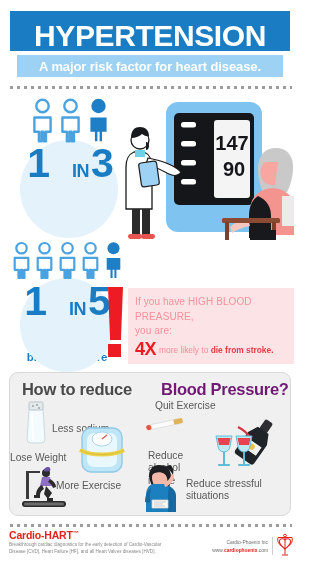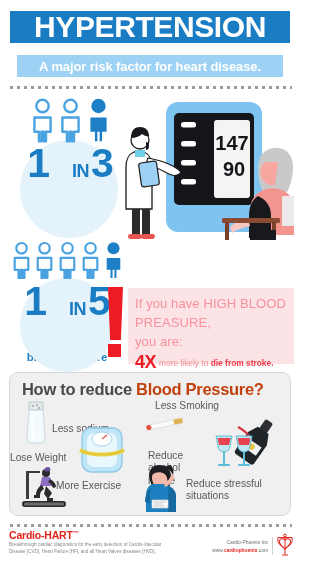--- a/index.html
+++ b/index.html
@@ -6,22 +6,22 @@
   body{
     width:300px;height:563px;overflow:hidden;
     background:#ffffff;
     font-family:"Liberation Sans", sans-serif;
     -webkit-font-smoothing:antialiased;
   }
   .page{position:relative;width:300px;height:563px;background:#fff;}
 
   
   .title-bar{
-    position:absolute;left:10px;top:11px;width:280px;height:32px;
-    background:#1a7dc4;display:flex;align-items:center;justify-content:center;
+    position:absolute;left:10px;top:11px;width:280px;height:40px;
+    background:#1a7dc4;display:flex;align-items:flex-end;justify-content:center;
   }
   .title-bar .t{
     color:#ffffff;font-size:30px;font-weight:bold;letter-spacing:-0.4px;
     line-height:1;white-space:nowrap;
   }
   .sub-bar{
     position:absolute;left:17px;top:55px;width:266px;height:22px;
     background:#9ed2f5;display:flex;align-items:center;justify-content:center;
   }
   .sub-bar .s{
@@ -63,21 +63,21 @@
     clip-path:polygon(0 0,100% 0,86% 100%,14% 100%);
   }
   .bang .dot{width:13px;height:13px;background:#ed1c24;margin-top:4px;}
 
   
   .pinkbox{
     position:absolute;left:128px;top:288px;width:166px;height:76px;
     background:#fce3e6;padding:7px 6px 0 7px;box-sizing:border-box;
   }
   .pinkbox .lead{
-    color:#f7919b;font-size:13px;line-height:1.45;letter-spacing:0.1px;
+    color:#f7919b;font-size:10px;line-height:1.45;letter-spacing:0.1px;
   }
   .pinkrow{display:flex;align-items:flex-start;margin-top:1px;}
   .pinkrow .mult{
     color:#ed1c24;font-size:18px;font-weight:bold;line-height:1;
     width:24px;flex:0 0 24px;letter-spacing:-0.5px;
   }
   .pinkrow .txt{
     color:#f58d96;font-size:8.4px;line-height:1.3;padding-top:5px;
   }
   .pinkrow .txt b{color:#ee3a46;}
@@ -86,21 +86,21 @@
   .card{
     position:absolute;left:9px;top:372px;width:282px;height:144px;
     background:#f0f0f0;border:1px solid #d8d8d8;border-radius:9px;
     box-sizing:border-box;
   }
   .card-title{
     position:absolute;left:22px;top:380px;font-size:16.5px;font-weight:bold;
     letter-spacing:-0.3px;white-space:nowrap;
   }
   .card-title .a{color:#4a4a4a;}
-  .card-title .b{color:#c2410c;}
+  .card-title .b{color:#701a75;margin-left:25px;}
 
   .tip{position:absolute;color:#595959;font-size:10.2px;line-height:1.22;}
 
   
   .foot-brand{
     position:absolute;left:9px;top:529px;color:#e2231a;font-size:10.5px;
     font-weight:bold;letter-spacing:-0.2px;
   }
   .foot-brand sup{font-size:6px;vertical-align:super;}
   .foot-small{
@@ -280,21 +280,21 @@
 
   <svg style="position:absolute;left:140px;top:396px;" width="56" height="36" viewBox="0 0 56 36">
     <path d="M18 14c-4-1-6-4-4-7s6-4 9-2c2-4 8-4 10-1 4-1 7 2 6 6-1 4-5 5-8 4-2 3-8 4-13 0z" fill="#f0f0f0"></path>
     <path d="M24 4c-3 0-5 2-5 4 2-3 6-4 9-2z" fill="#ffffff"></path>
     <g transform="rotate(-12 28 28)">
       <rect x="8" y="25" width="34" height="5" rx="1" fill="#fbfbfb" stroke="#d8d8d8" stroke-width="0.7"></rect>
       <rect x="34" y="25" width="9" height="5" rx="1" fill="#e0b356"></rect>
       <circle cx="8.5" cy="27.5" r="2.6" fill="#e8523f"></circle>
     </g>
   </svg>
-  <div class="tip" style="left:155px;top:400px;">Less Smoking</div>
+  <div class="tip" style="left:155px;top:400px;">Quit Exercise</div>
 
   <svg style="position:absolute;left:78px;top:424px;" width="48" height="52" viewBox="0 0 48 52">
     <rect x="4" y="4" width="40" height="44" rx="9" fill="#bfe6f7" stroke="#8fc9e6" stroke-width="1.4"></rect>
     <rect x="9" y="9" width="30" height="34" rx="7" fill="#e9f7fe"></rect>
     <ellipse cx="24" cy="15" rx="10" ry="7" fill="#ffffff" stroke="#a9d6ec" stroke-width="1"></ellipse>
     <path d="M24 15l5-4" stroke="#e05a4f" stroke-width="1.4"></path>
     <path d="M2 26c10 6 34 6 44 0" stroke="#ecd14a" stroke-width="4" fill="none"></path>
     <path d="M2 26c10 6 34 6 44 0" stroke="#d6ba2e" stroke-width="0.8" fill="none"></path>
   </svg>
   <div class="tip" style="left:10px;top:452px;">Lose Weight</div>

